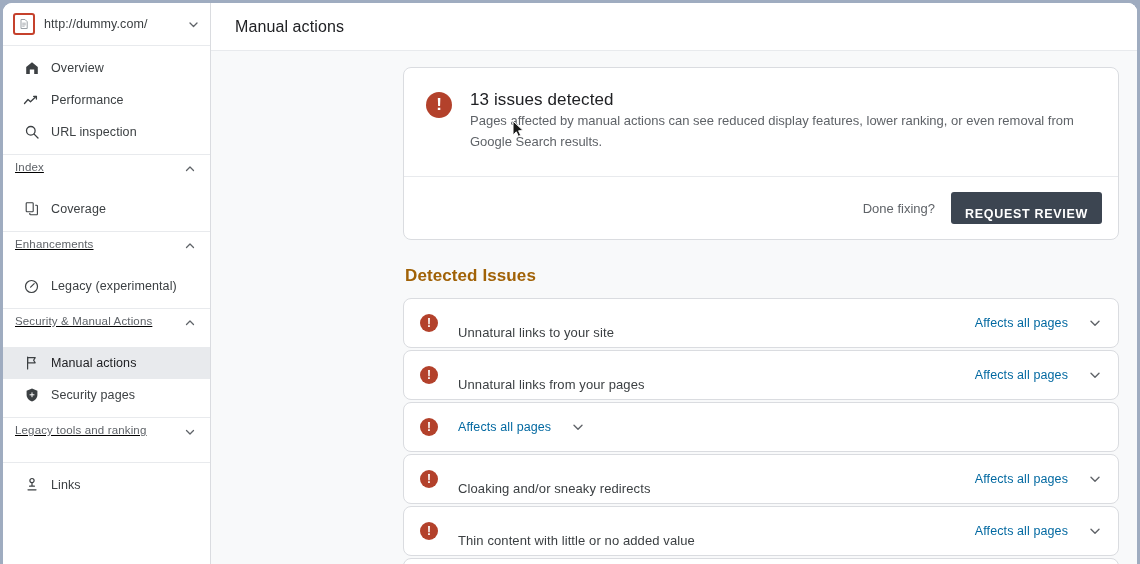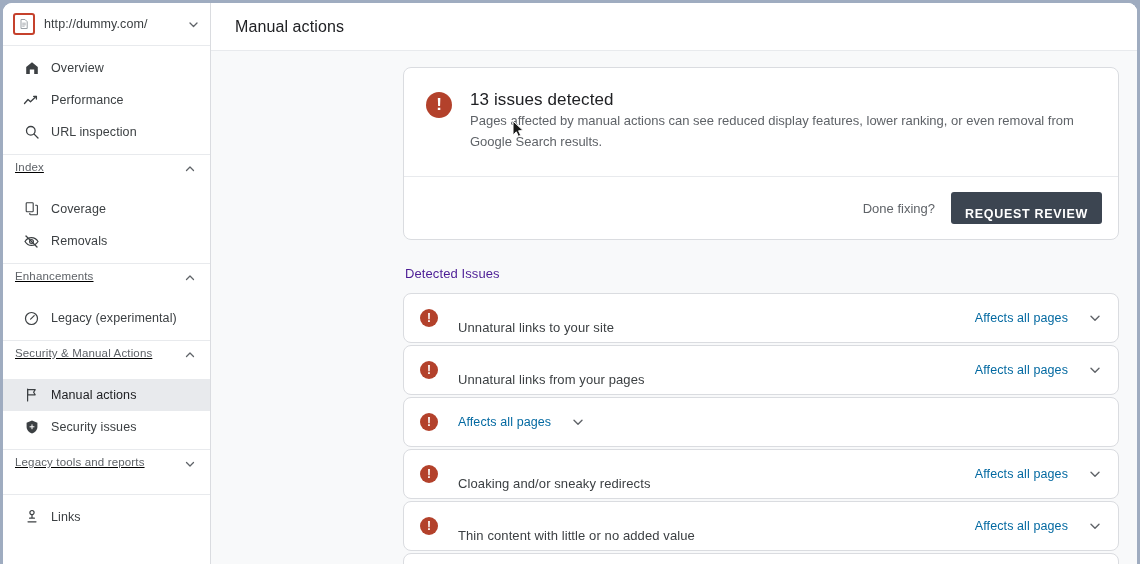--- a/index.html
+++ b/index.html
@@ -237,24 +237,25 @@
     height: 32px;
     padding: 15px 14px;
     font-size: 12.5px;
     font-weight: bold;
     letter-spacing: 0.7px;
     font-family: "Liberation Sans", sans-serif;
     cursor: pointer;
   }
 
   .detected-label {
-    font-size: 13px;
-    color: #4c1d95;
+    font-size: 17px;
+    color: #a16207;
     margin: 26px 0 12px 2px;
     letter-spacing: 0.1px;
+    font-weight: bold;
   }
 
   .issue-row {
     background: #ffffff;
     border: 1px solid #dadce0;
     border-radius: 8px;
     height: 50px;
     display: flex;
     align-items: center;
     padding: 0 14px 0 16px;
@@ -371,30 +372,20 @@
       </div>
       <div class="nav-item">
         <span class="nav-ico">
           <svg width="16" height="16" viewBox="0 0 16 16">
               <rect x="2.2" y="1.8" width="7" height="9" rx="0.8" fill="none" stroke="#3c4043" stroke-width="1.1"></rect>
               <path d="M11.2 4.2h1.4a0.8 0.8 0 0 1 .8.8v8a0.8 .8 0 0 1-.8.8H6.6a.8.8 0 0 1-.8-.8v-1" fill="none" stroke="#3c4043" stroke-width="1.1"></path>
             </svg>
         </span>
         <span class="nav-label">Coverage</span>
       </div>
-      <div class="nav-item">
-        <span class="nav-ico">
-          <svg width="17" height="17" viewBox="0 0 17 17">
-              <path d="M2 8.5S4.4 4.6 8.5 4.6s6.5 3.9 6.5 3.9-2.4 3.9-6.5 3.9S2 8.5 2 8.5z" fill="none" stroke="#3c4043" stroke-width="1.2"></path>
-              <circle cx="8.5" cy="8.5" r="1.9" fill="none" stroke="#3c4043" stroke-width="1.2"></circle>
-              <path d="M3 3l11 11" stroke="#3c4043" stroke-width="1.3" stroke-linecap="round"></path>
-            </svg>
-        </span>
-        <span class="nav-label">Removals</span>
-      </div>
     </div>
 
     <div class="nav-group bordered">
       <div class="section-header">
         <span class="section-title">Enhancements</span>
         <span class="section-chevron">
           <svg width="12" height="12" viewBox="0 0 12 12">
               <path d="M2.5 7.5L6 4l3.5 3.5" fill="none" stroke="#5f6368" stroke-width="1.3" stroke-linecap="round" stroke-linejoin="round"></path>
             </svg>
         </span>
@@ -428,27 +419,27 @@
         </span>
         <span class="nav-label">Manual actions</span>
       </div>
       <div class="nav-item">
         <span class="nav-ico">
           <svg width="16" height="16" viewBox="0 0 16 16">
               <path d="M8 1.6l5.4 2.1v4.1c0 3.2-2.3 5.7-5.4 6.6-3.1-.9-5.4-3.4-5.4-6.6V3.7z" fill="#3c4043"></path>
               <path d="M6 7.8h4M8 5.8v4" stroke="#ffffff" stroke-width="1" stroke-linecap="round"></path>
             </svg>
         </span>
-        <span class="nav-label">Security issues</span>
+        <span class="nav-label">Security pages</span>
       </div>
     </div>
 
     <div class="nav-group bordered">
       <div class="section-header">
-        <span class="section-title">Legacy tools and reports</span>
+        <span class="section-title">Legacy tools and ranking</span>
         <span class="section-chevron">
           <svg width="12" height="12" viewBox="0 0 12 12">
               <path d="M2.5 4.5L6 8l3.5-3.5" fill="none" stroke="#5f6368" stroke-width="1.3" stroke-linecap="round" stroke-linejoin="round"></path>
             </svg>
         </span>
       </div>
     </div>
 
     <div class="nav-group">
       <div class="nav-item">

